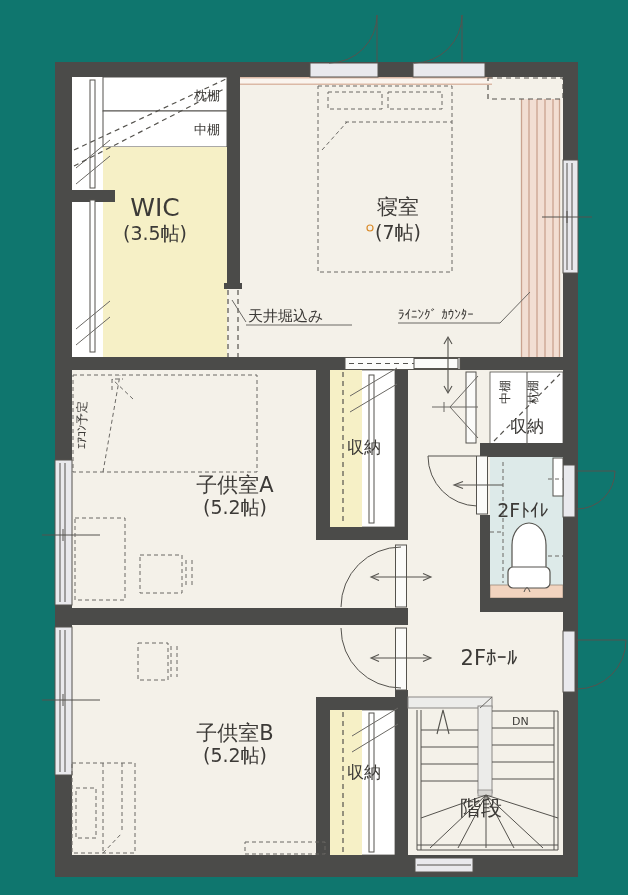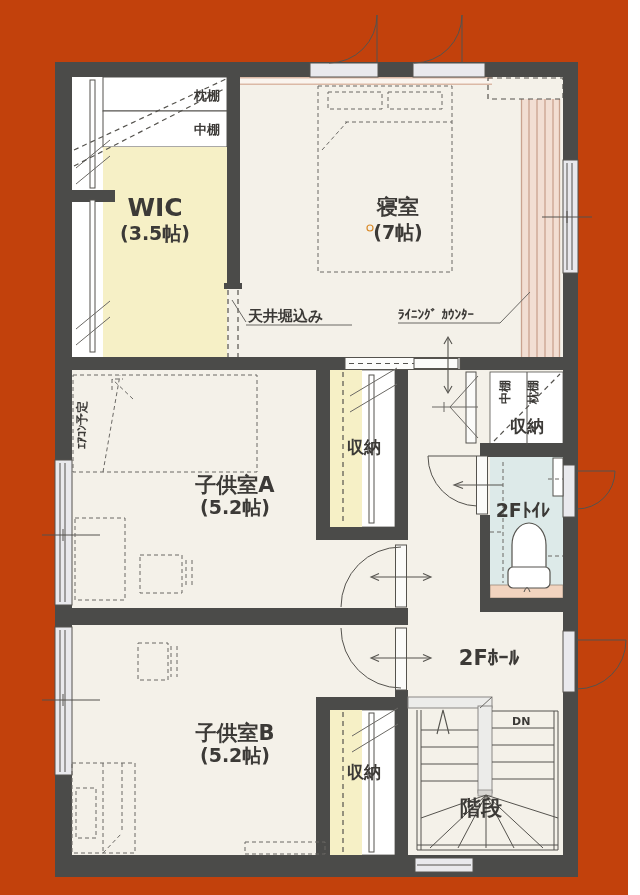--- a/index.html
+++ b/index.html
@@ -1,16 +1,16 @@
 <!DOCTYPE html>
 <html><head>
 <meta charset="utf-8">
 <style>
   html,body{margin:0;padding:0;background:#ffffff;}
-  .stage{width:628px;height:895px;position:relative;background:#c2410c;font-weight:bold;}
+  .stage{width:628px;height:895px;position:relative;background:#0f766e;}
   svg{display:block;font-family:"DejaVu Sans","Liberation Sans",sans-serif;}
   .wall{fill:#4b4b49;}
   .floor{fill:#f4f1e9;}
   .wicfloor{fill:#f6f0c6;}
   .toiletfloor{fill:#ddeae9;}
   .win{fill:#e9e9ed;stroke:#55534e;stroke-width:1;}
   .thin{stroke:#55534e;stroke-width:1;fill:none;}
   .thin2{stroke:#6b6965;stroke-width:1;fill:none;}
   .dash{stroke:#6b6965;stroke-width:1;fill:none;stroke-dasharray:4 3;}
   .dashw{stroke:#55534e;stroke-width:1.2;fill:none;stroke-dasharray:5 4;}

